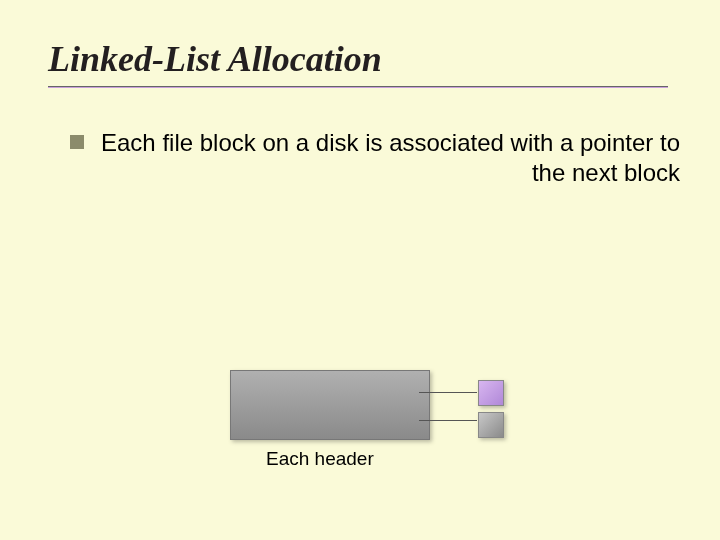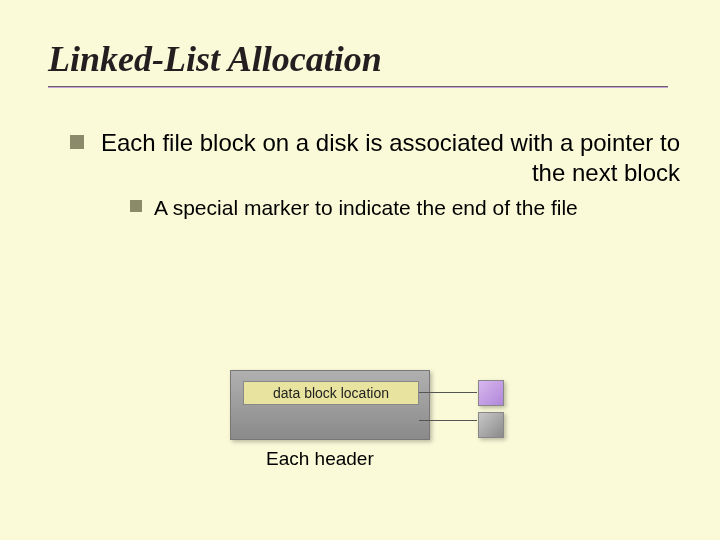--- a/index.html
+++ b/index.html
@@ -134,31 +134,26 @@
 
 <div class="title">Linked-List Allocation</div>
 <div class="title-underline"></div>
 
 <div class="content">
 
   <div class="lvl1">
     <span class="bullet1"></span>
     <div class="lvl1-text">Each file block on a disk is associated with a pointer to the next block</div>
 
-    <div class="lvl2">
-      <span class="bullet2"></span>
-      <div class="lvl2-text">A special marker to indicate the end of the file</div>
-    </div>
   </div>
 
 
 </div>
 
 <div class="diagram">
   <div class="header-box">
-    <div class="field field1">data block location</div>
   </div>
   <div class="line line1"></div>
   <div class="line line2"></div>
   <div class="small-box box-top"></div>
   <div class="small-box box-bot"></div>
   <div class="caption">Each header</div>
 </div>
 
 </body></html>

